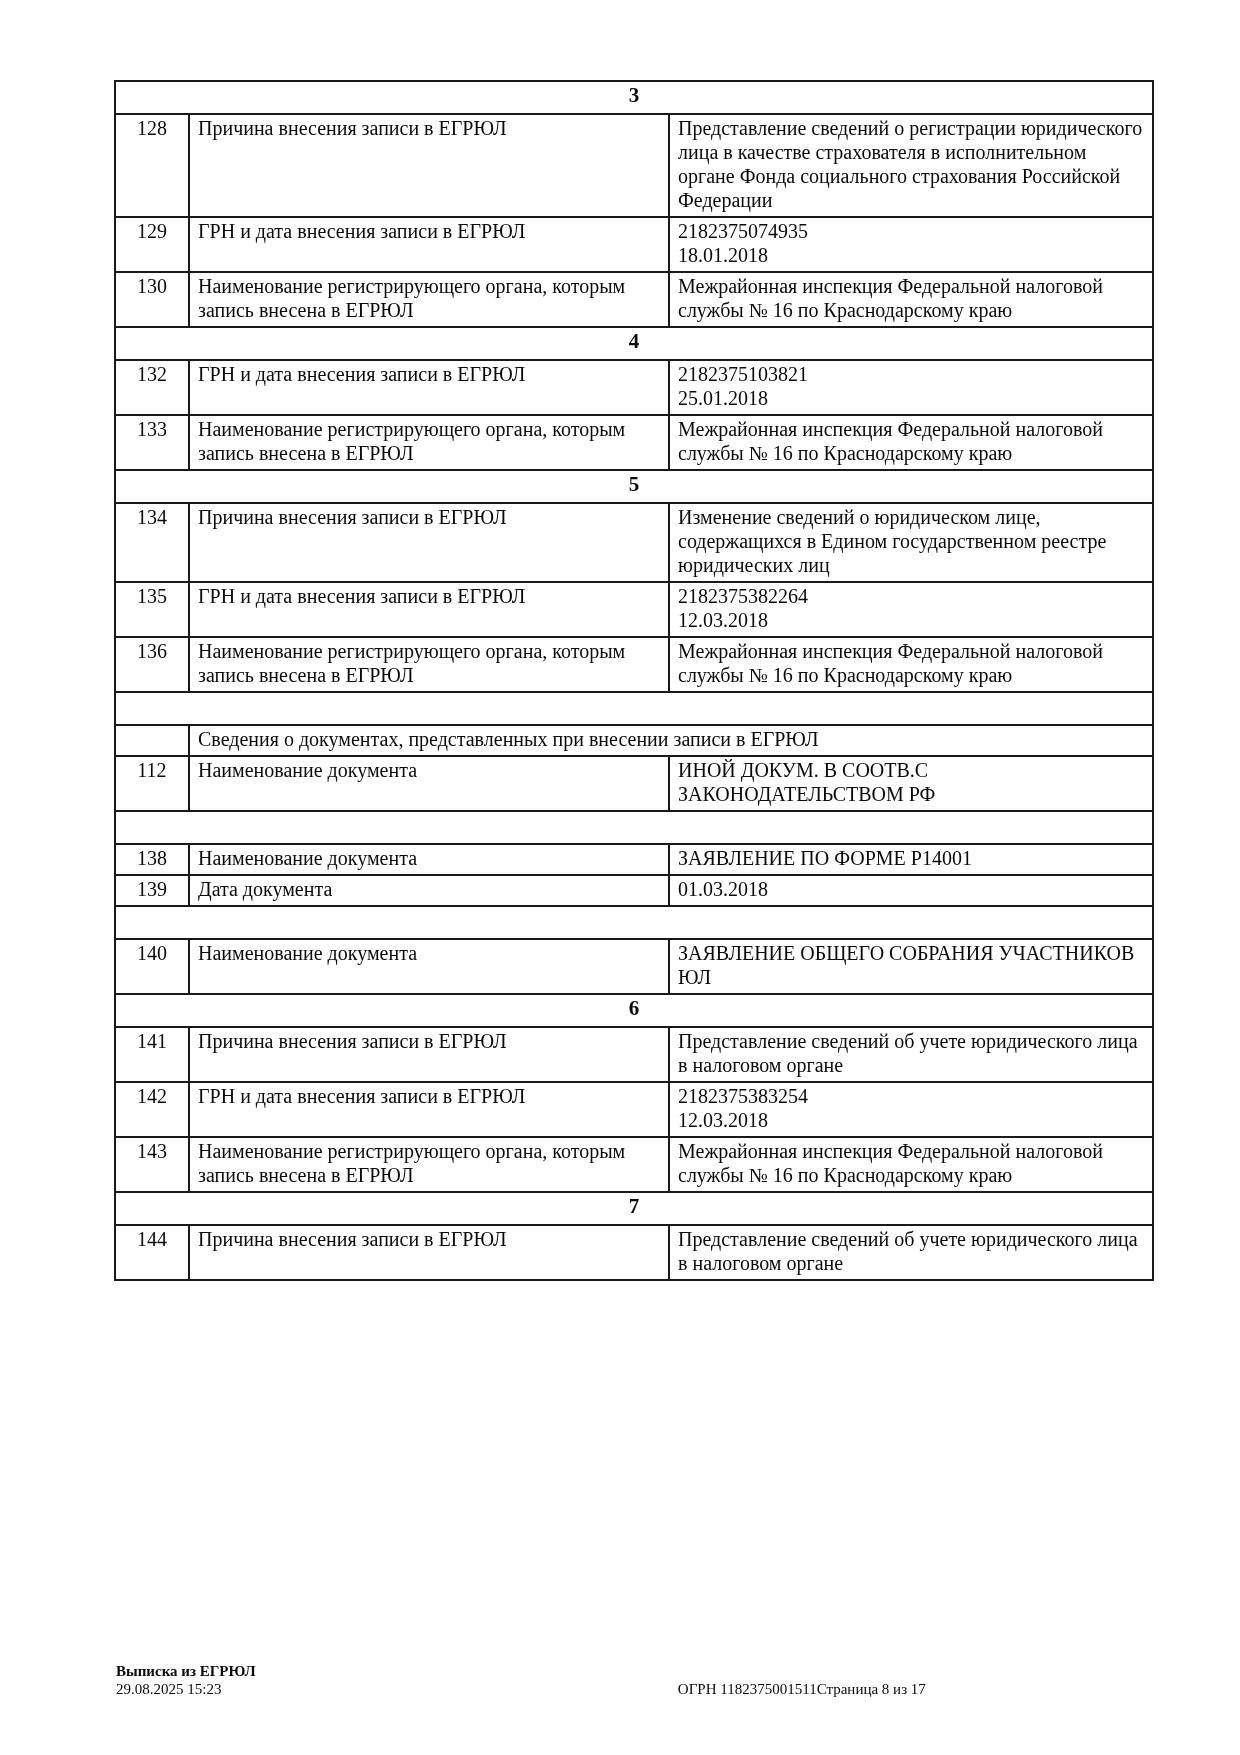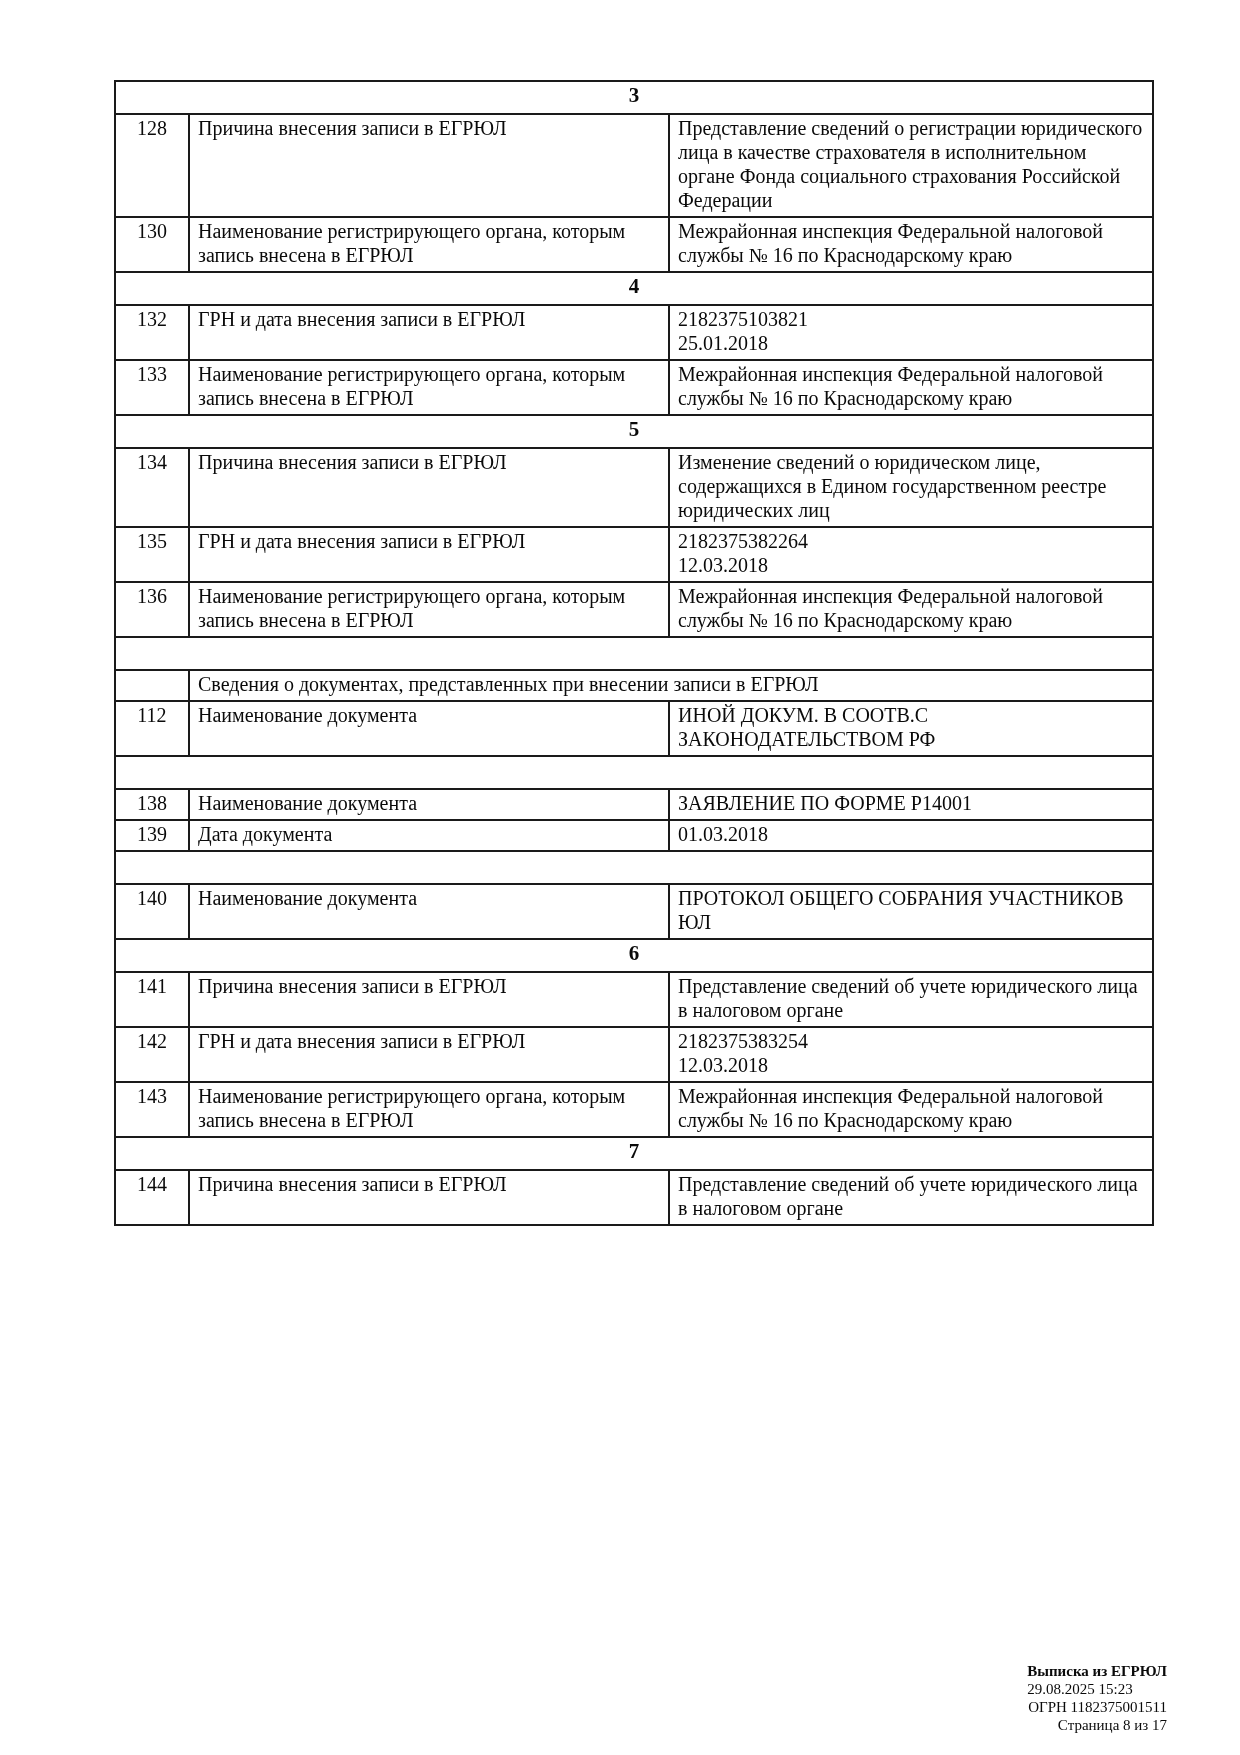--- a/index.html
+++ b/index.html
@@ -61,21 +61,20 @@
   td.value .vline { display: block; }
   .footer {
     position: absolute;
     left: 116px;
     top: 1662px;
     width: 1051px;
     display: flex;
     align-items: flex-end;
     font-size: 15px;
     line-height: 18px;
-    flex-direction: column;
   }
   .footer .f-left   { flex: 1 1 0; text-align: left; }
   .footer .f-center { flex: 1 1 0; text-align: right; }
   .footer .f-right  { flex: 1 1 0; }
   .footer .f-title  { font-weight: bold; }
 </style>
 </head>
 <body>
 
 <div class="page">
@@ -89,20 +88,28 @@
     <tbody>
         <tr>
           <td class="section" colspan="3">3</td>
         </tr>
         <tr>
           <td class="num">128</td>
           <td class="label">Причина внесения записи в ЕГРЮЛ</td>
           <td class="value">Представление сведений о регистрации юридического лица в качестве страхователя в исполнительном органе Фонда социального страхования Российской Федерации</td>
         </tr>
         <tr>
+          <td class="num">129</td>
+          <td class="label">ГРН и дата внесения записи в ЕГРЮЛ</td>
+          <td class="value">
+            <div class="vline">2182375074935</div>
+            <div class="vline">18.01.2018</div>
+          </td>
+        </tr>
+        <tr>
           <td class="num">130</td>
           <td class="label">Наименование регистрирующего органа, которым запись внесена в ЕГРЮЛ</td>
           <td class="value">Межрайонная инспекция Федеральной налоговой службы № 16 по Краснодарскому краю</td>
         </tr>
         <tr>
           <td class="section" colspan="3">4</td>
         </tr>
         <tr>
           <td class="num">132</td>
           <td class="label">ГРН и дата внесения записи в ЕГРЮЛ</td>
@@ -161,21 +168,21 @@
           <td class="num">139</td>
           <td class="label">Дата документа</td>
           <td class="value">01.03.2018</td>
         </tr>
         <tr>
           <td class="spacer" colspan="3"></td>
         </tr>
         <tr>
           <td class="num">140</td>
           <td class="label">Наименование документа</td>
-          <td class="value">ПРОТОКОЛ ОБЩЕГО СОБРАНИЯ УЧАСТНИКОВ ЮЛ</td>
+          <td class="value">ЗАЯВЛЕНИЕ ОБЩЕГО СОБРАНИЯ УЧАСТНИКОВ ЮЛ</td>
         </tr>
         <tr>
           <td class="section" colspan="3">6</td>
         </tr>
         <tr>
           <td class="num">141</td>
           <td class="label">Причина внесения записи в ЕГРЮЛ</td>
           <td class="value">Представление сведений об учете юридического лица в налоговом органе</td>
         </tr>
         <tr>

